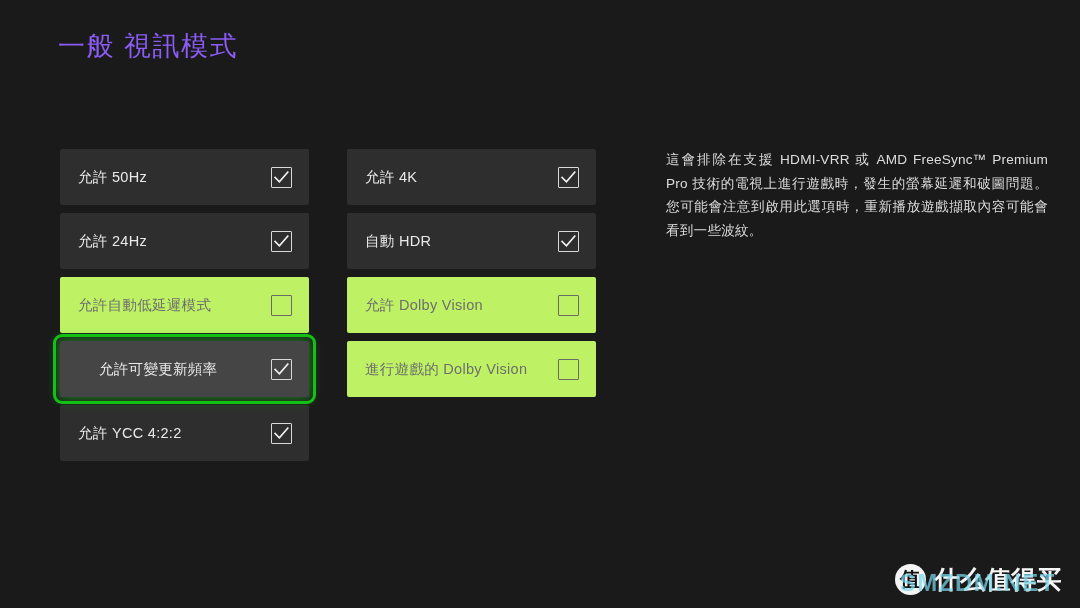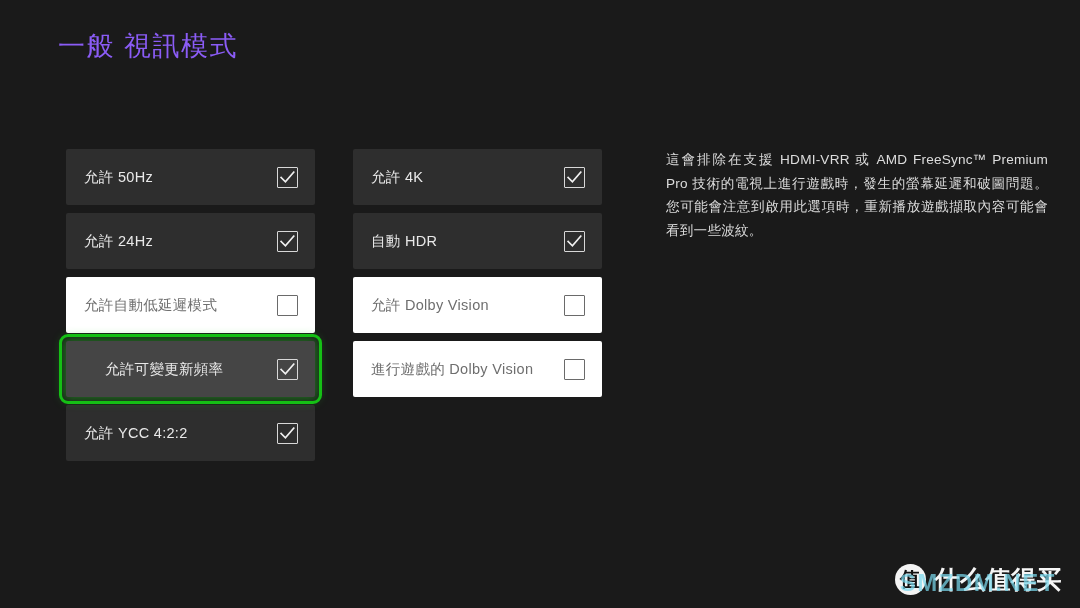--- a/index.html
+++ b/index.html
@@ -25,21 +25,21 @@
     font-size: 27px;
     font-weight: 400;
     letter-spacing: 1.5px;
     color: #8b5cf6;
     white-space: nowrap;
   }
 
   
   .columns {
     position: absolute;
-    left: 66px;
+    left: 60px;
     top: 149px;
     width: 960px;
     height: 330px;
   }
 
   .column {
     position: absolute;
     top: 0;
     width: 249px;
   }
@@ -54,21 +54,21 @@
     margin-bottom: 8px;
     background: #2e2e2e;
     border-radius: 2px;
     display: flex;
     align-items: center;
     padding: 0 17px 0 18px;
     justify-content: space-between;
   }
 
   .setting-row.is-disabled {
-    background: #ffffff;
+    background: #bef264;
   }
 
   .setting-row.is-focused {
     background: #454545;
     outline: 3px solid #15c015;
     outline-offset: 4px;
     box-shadow: 0 0 11px 3px rgba(40, 210, 40, 0.45);
     z-index: 5;
     padding-left: 39px;
   }

